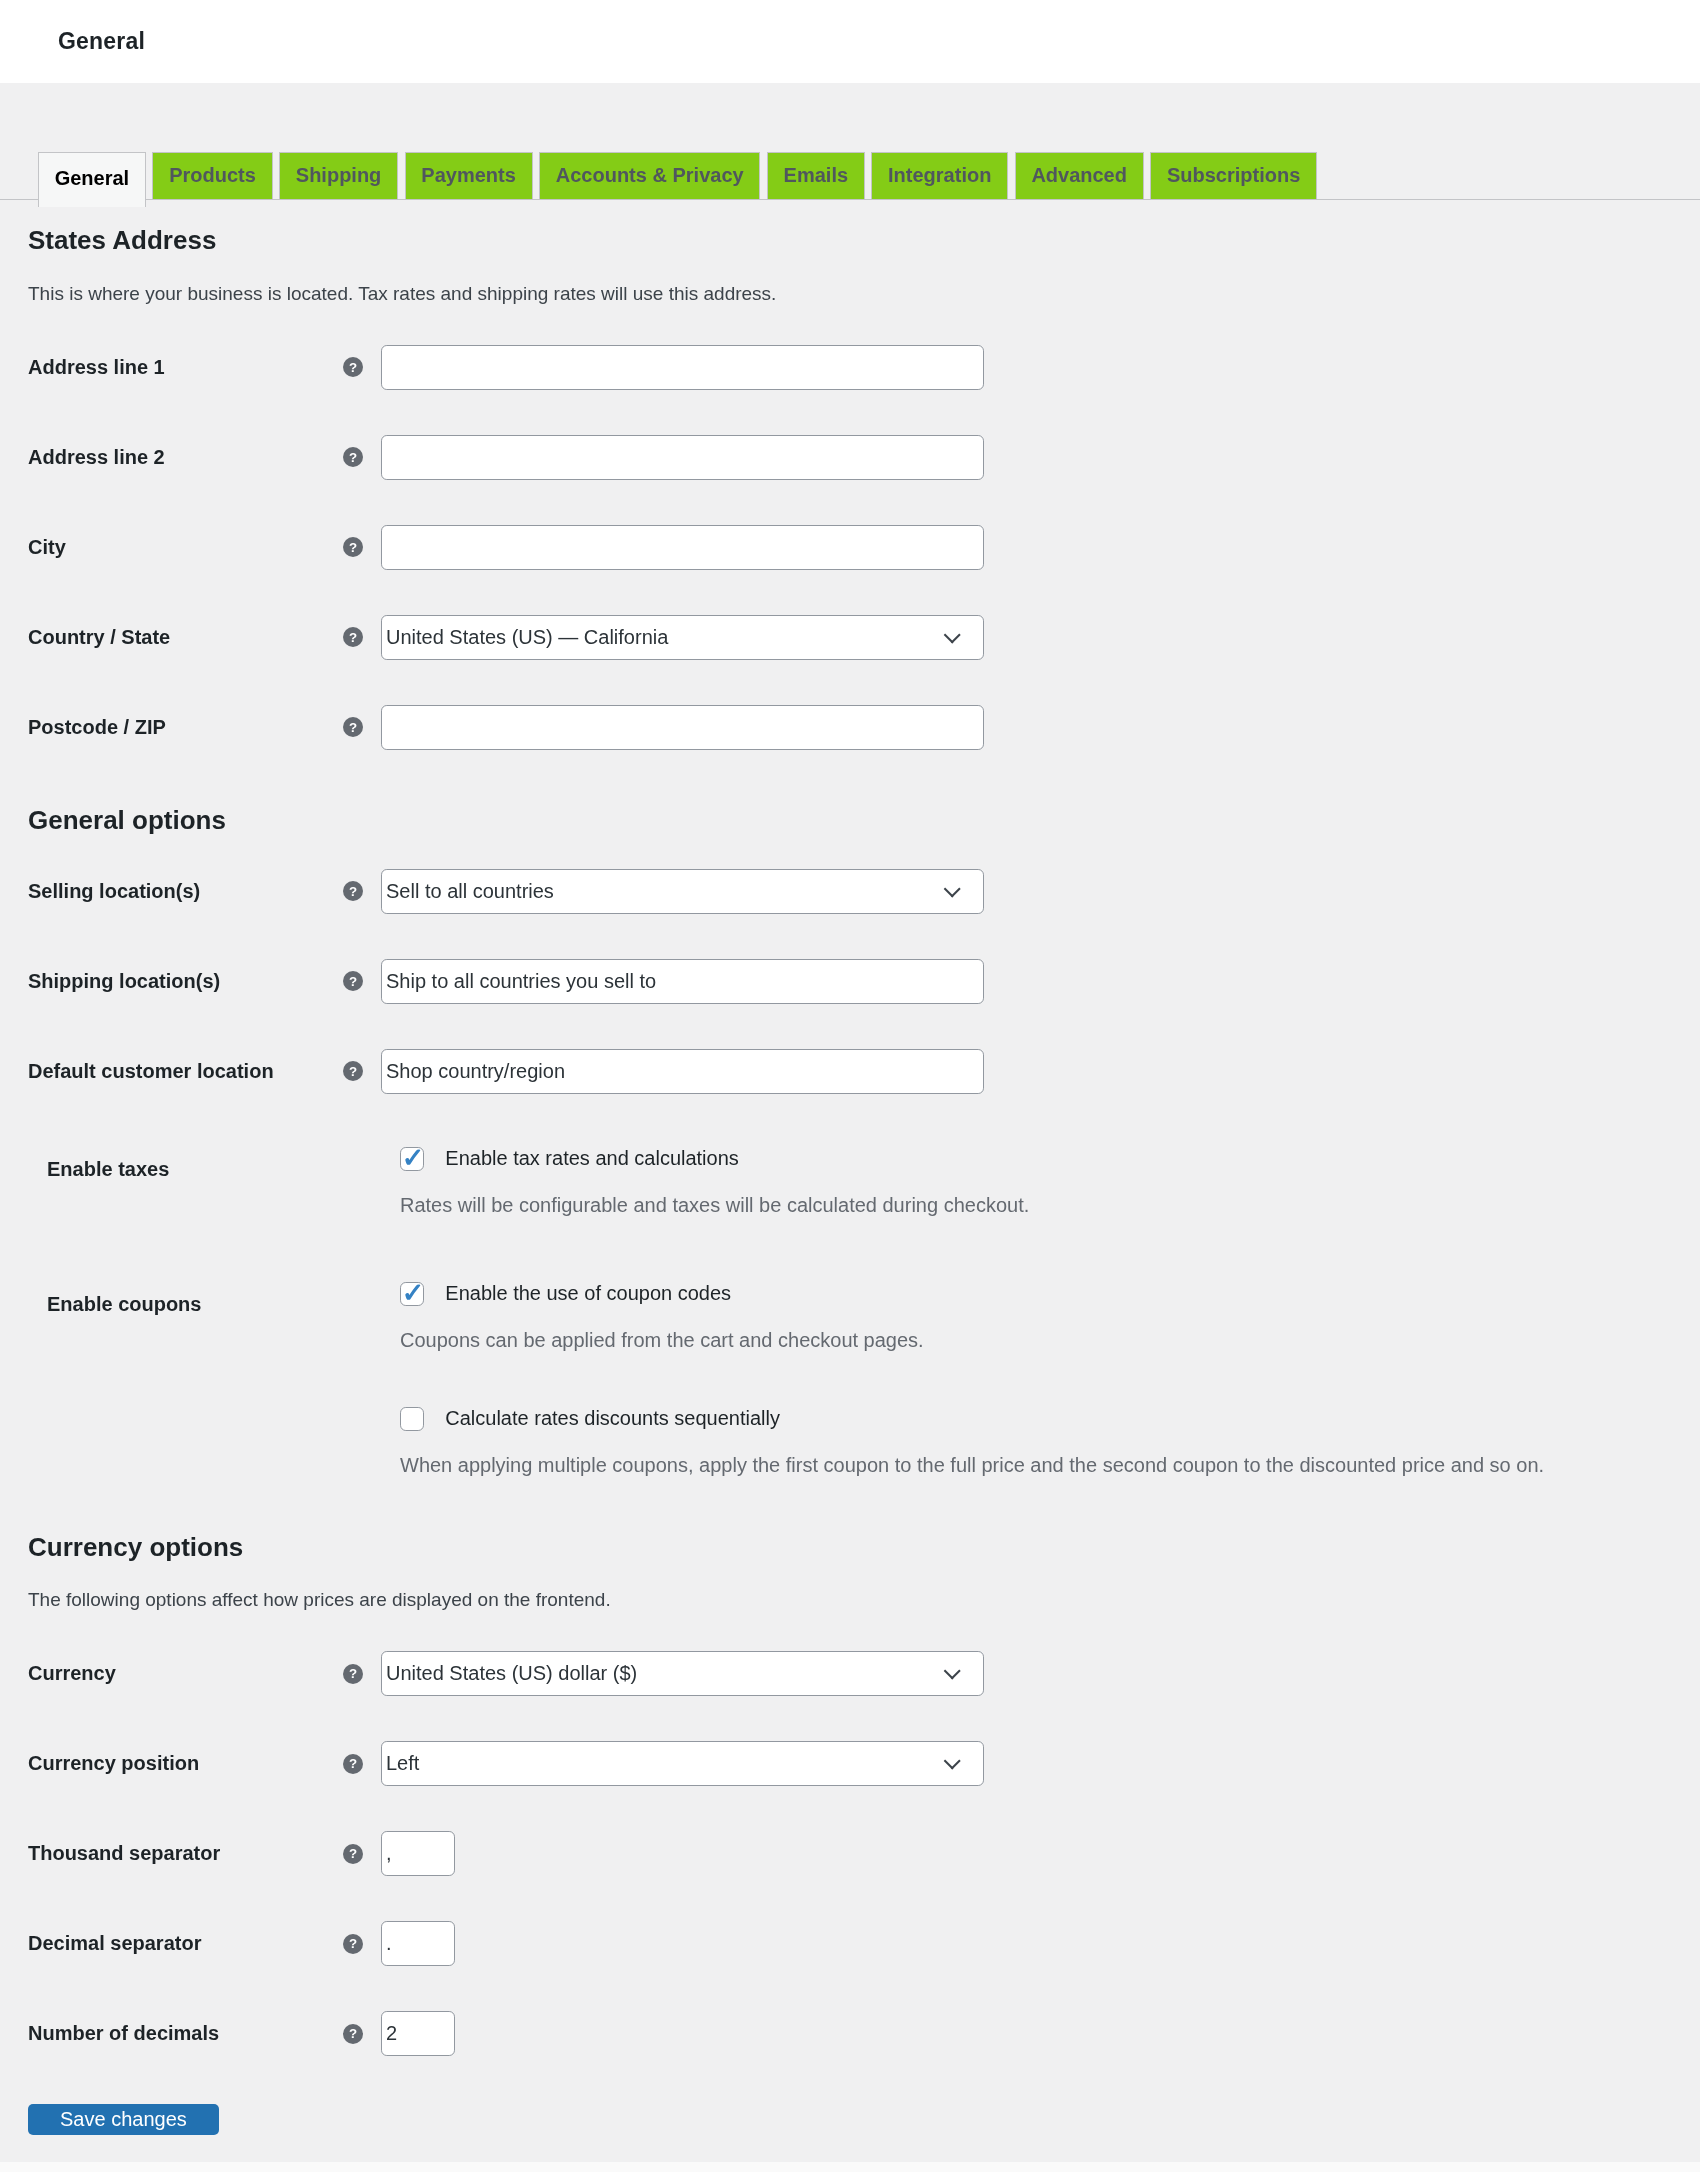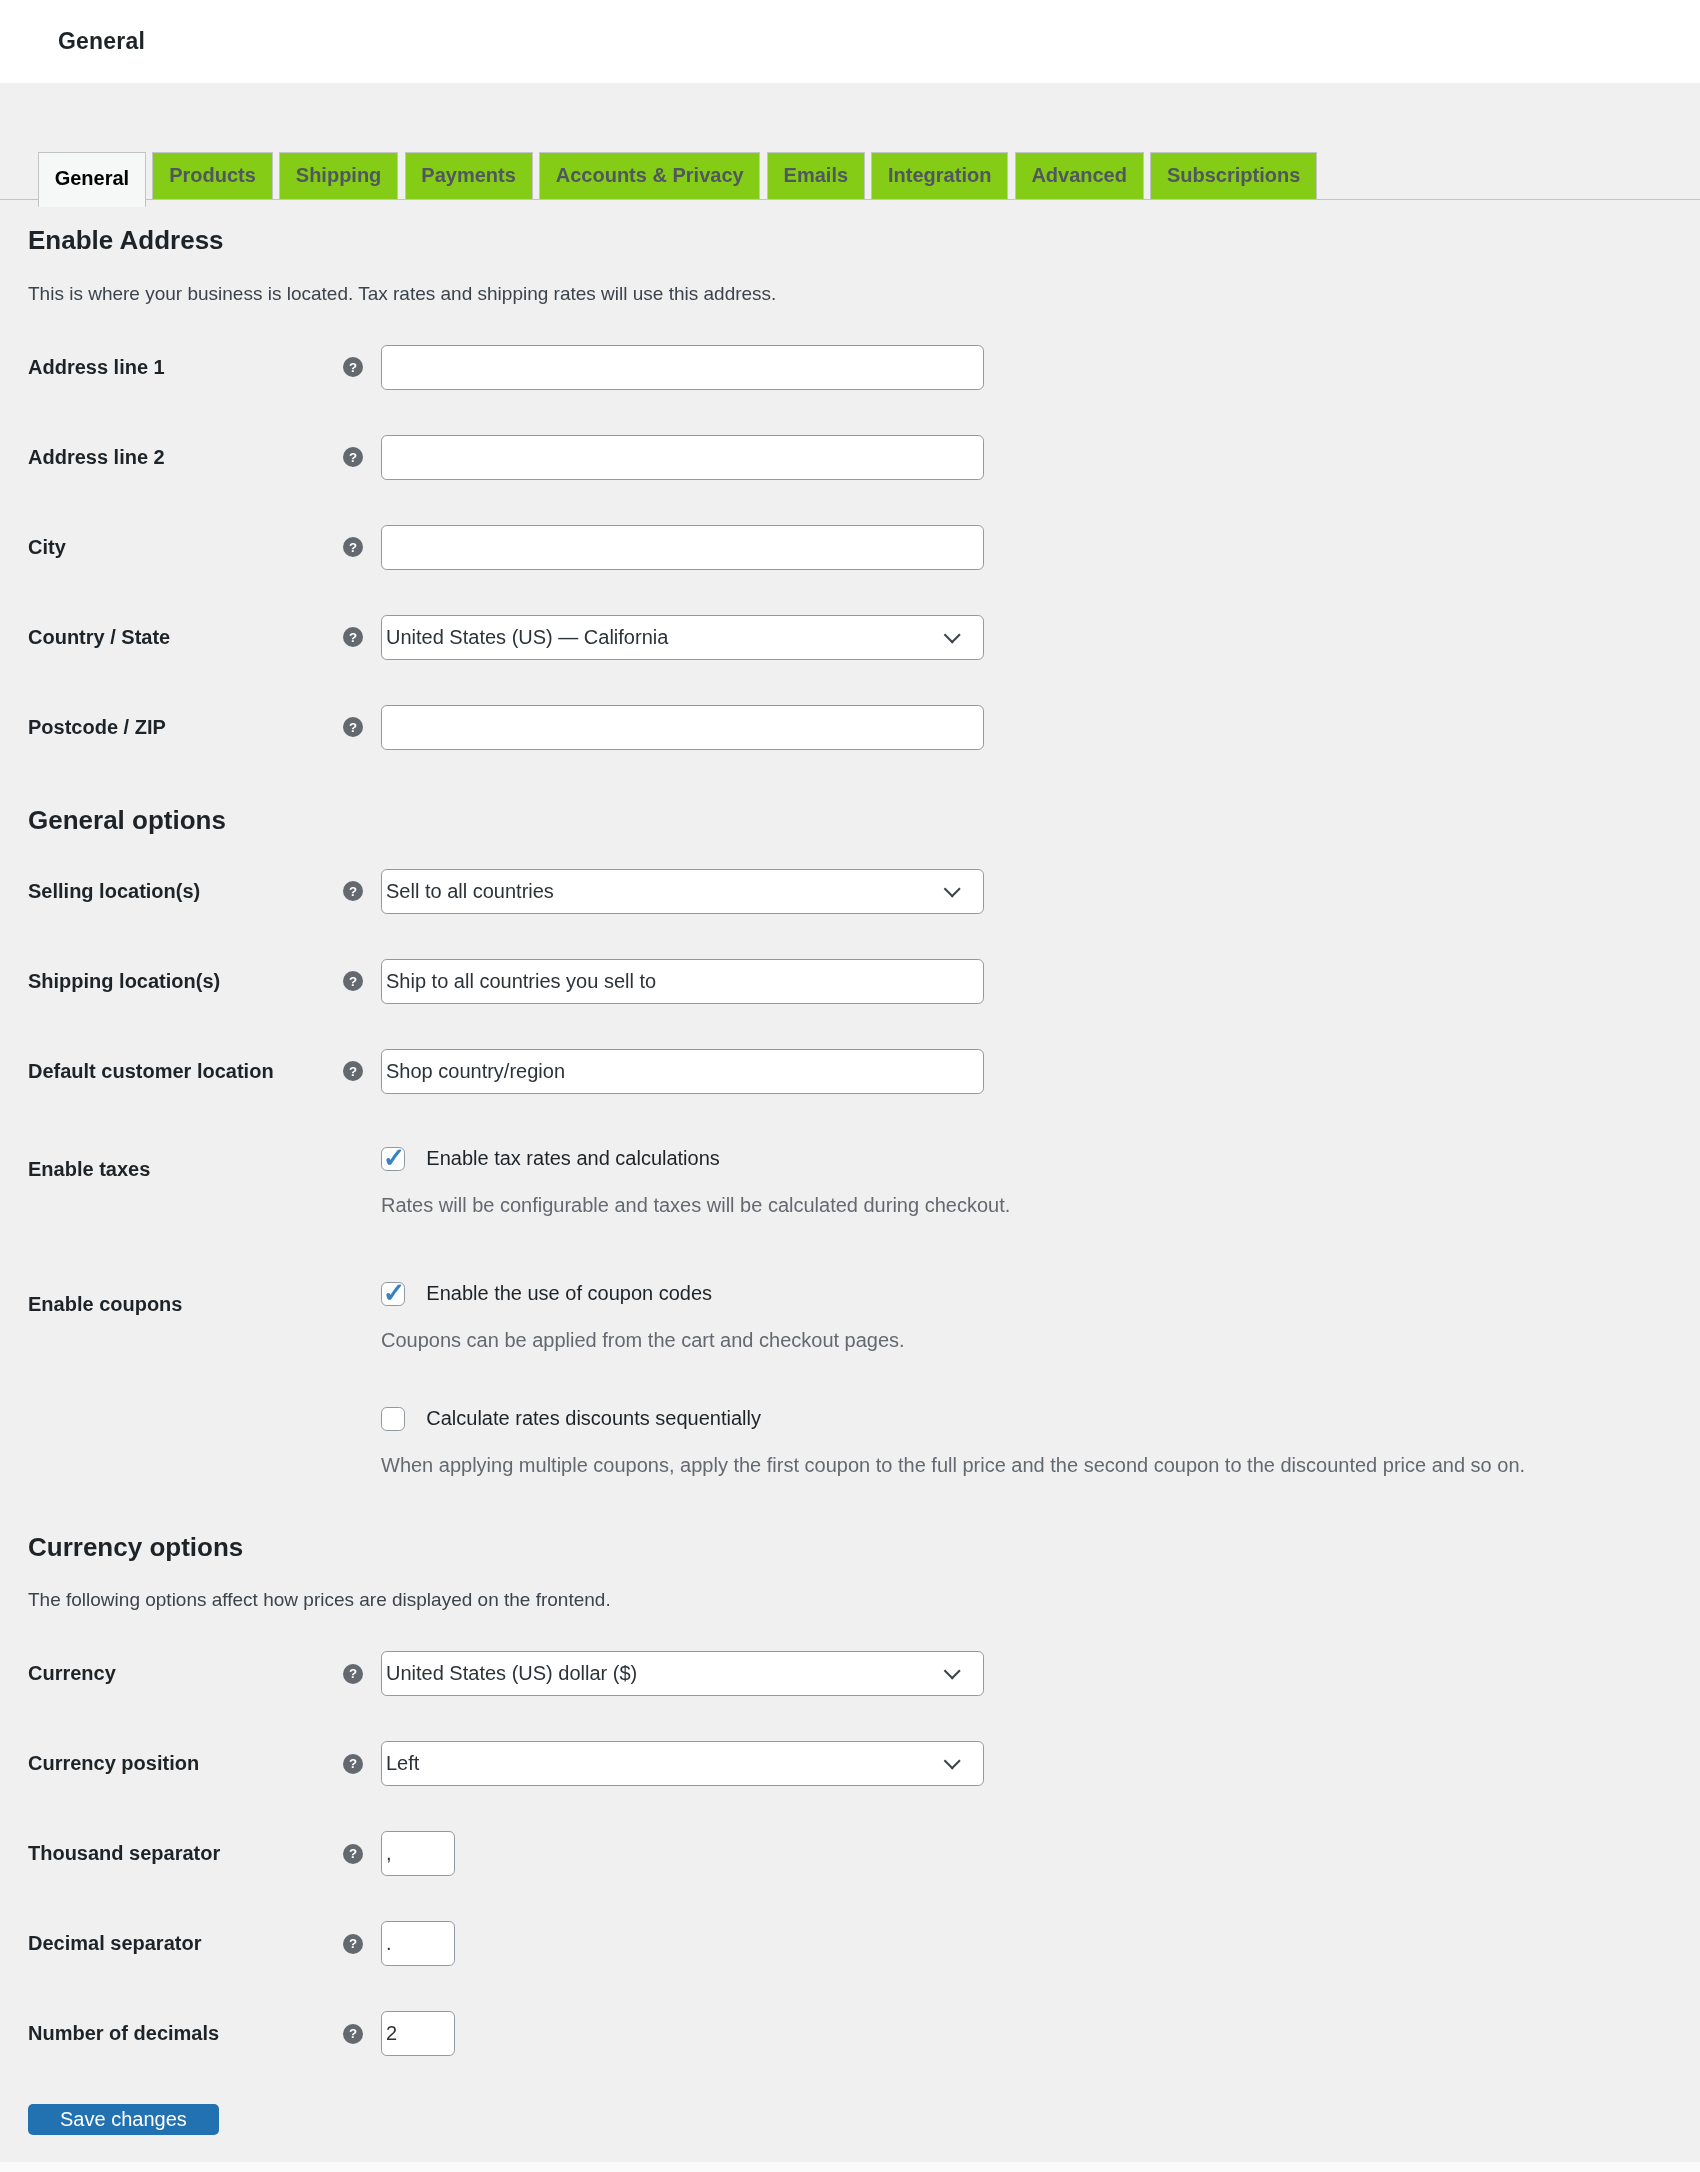--- a/index.html
+++ b/index.html
@@ -88,21 +88,21 @@
   .form-row.cb-row.coupons { margin-top: 65px; }
 
   .label-col {
     width: 315px;
     flex: none;
     font-size: 20px;
     font-weight: 600;
     color: #1d2327;
     line-height: 23px;
   }
-  .cb-row .label-col { margin-top: 11.6px; }
+  .cb-row .label-col { margin-top: 11.6px; margin-left: 19px; }
   .help-col { width: 38px; flex: none; }
   .help-icon {
     width: 20px; height: 20px;
     border-radius: 50%;
     background: #646970;
     color: #ffffff;
     font-size: 13.3px;
     font-weight: 700;
     display: flex;
     align-items: center;
@@ -212,21 +212,21 @@
   <div class="nav-tab">Accounts &amp; Privacy</div>
   <div class="nav-tab">Emails</div>
   <div class="nav-tab">Integration</div>
   <div class="nav-tab">Advanced</div>
   <div class="nav-tab">Subscriptions</div>
 </div>
 
 <div class="content">
 
   
-  <h2 class="section-title first">Enable Address</h2>
+  <h2 class="section-title first">States Address</h2>
   <p class="section-desc">This is where your business is located. Tax rates and shipping rates will use this address.</p>
 
   <div class="form-row first-after-desc">
     <div class="label-col">Address line 1</div>
     <div class="help-col">
         <span class="help-icon">?</span>
       </div>
     <div class="field-col">
       <input class="text-input" type="text" value="" style="">
     </div>

